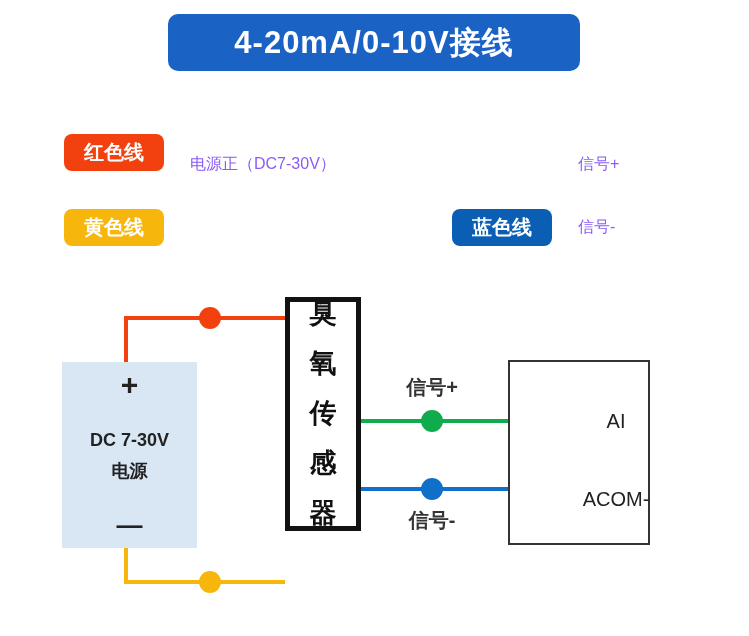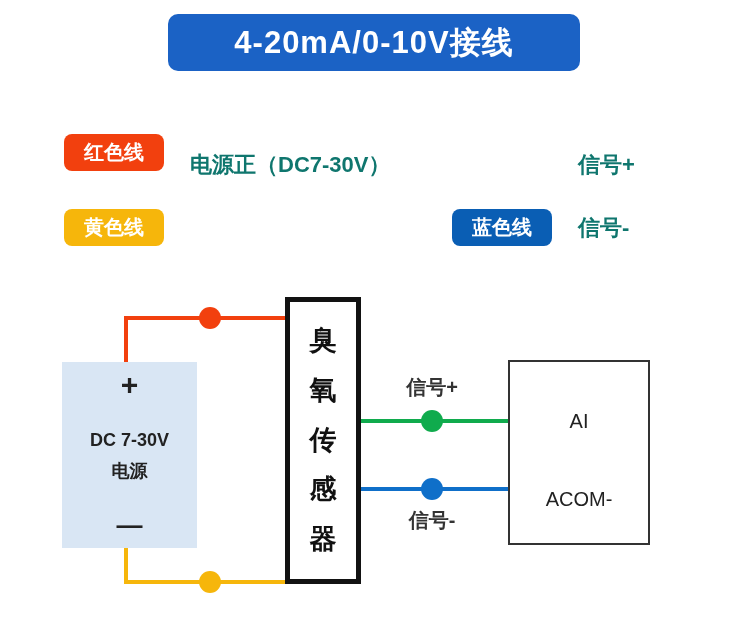--- a/index.html
+++ b/index.html
@@ -41,23 +41,23 @@
   }
   .badge-red    { left: 64px;  top: 134px; background: #f2400e; }
   .badge-yellow { left: 64px;  top: 209px; background: #f6b60b; }
   .badge-green  { left: 452px; top: 146px; background: #10ab4d; }
   .badge-blue   { left: 452px; top: 209px; background: #0a5eb4; }
 
   .legend-desc {
     position: absolute;
     height: 37px;
     display: flex; align-items: center;
-    color: #0f766e;
-    font-size: 22px;
-    font-weight: bold;
+    color: #8b5cf6;
+    font-size: 16px;
+    font-weight: normal;
   }
   .desc-1 { left: 190px; top: 146px; }
   .desc-2 { left: 190px; top: 209px; }
   .desc-3 { left: 578px; top: 146px; }
   .desc-4 { left: 578px; top: 209px; }
 
   
   .power-box {
     position: absolute;
     left: 62px; top: 362px;
@@ -69,21 +69,21 @@
     color: #222222;
   }
   .power-plus  { font-size: 30px; font-weight: bold; line-height: 1; }
   .power-minus { font-size: 26px; font-weight: bold; line-height: 1; }
   .power-name  { text-align: center; font-size: 18px; font-weight: bold; line-height: 1.7; color: #222; }
 
   
   .sensor-box {
     position: absolute;
     left: 285px; top: 297px;
-    width: 76px; height: 287px;
+    width: 76px; height: 234px;
     background: #ffffff;
     border: 5px solid #121212;
     display: flex; align-items: center; justify-content: center;
   }
   .sensor-label {
     width: 30px;
     font-size: 27px;
     font-weight: bold;
     color: #111111;
     line-height: 1.85;
@@ -91,20 +91,21 @@
     text-align: center;
   }
 
   
   .controller-box {
     position: absolute;
     left: 508px; top: 360px;
     width: 142px; height: 185px;
     background: #ffffff;
     border: 2px solid #333333;
+    padding-left: 37px;
   }
   .terminal {
     position: absolute;
     width: 100%;
     text-align: center;
     color: #222222;
     font-size: 20px;
     font-weight: 500;
   }
   .terminal-ai   { top: 48px; }

